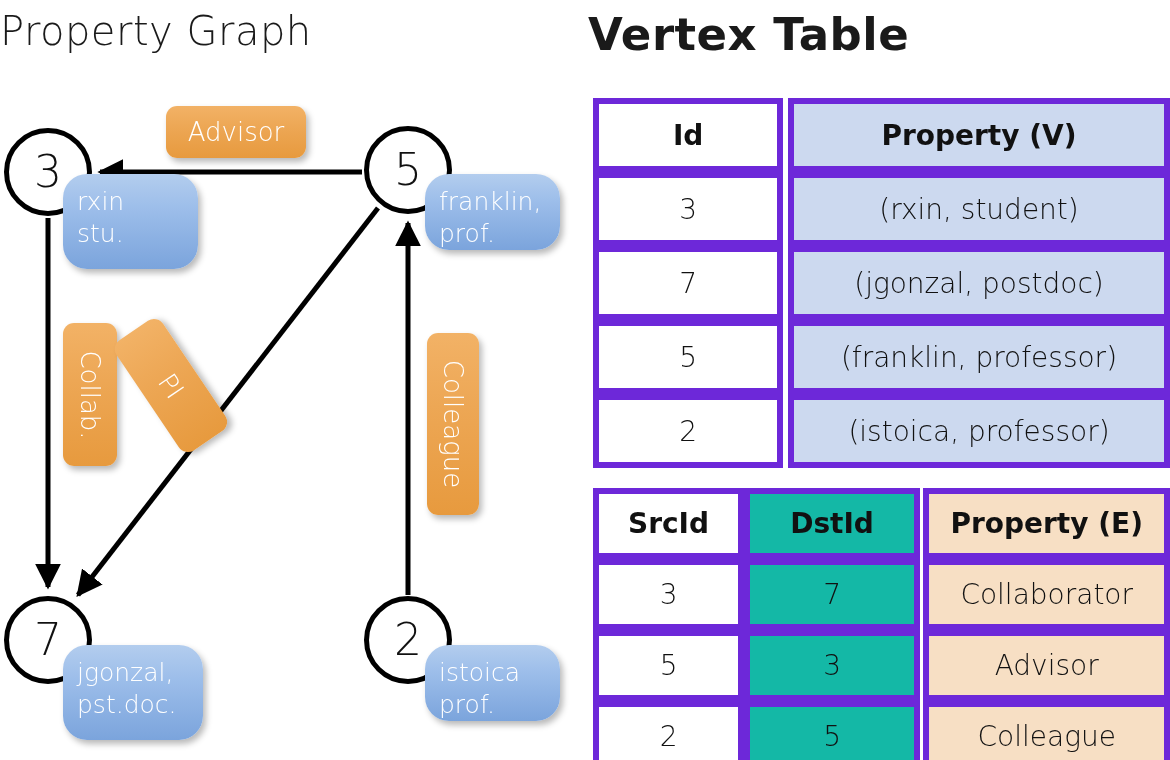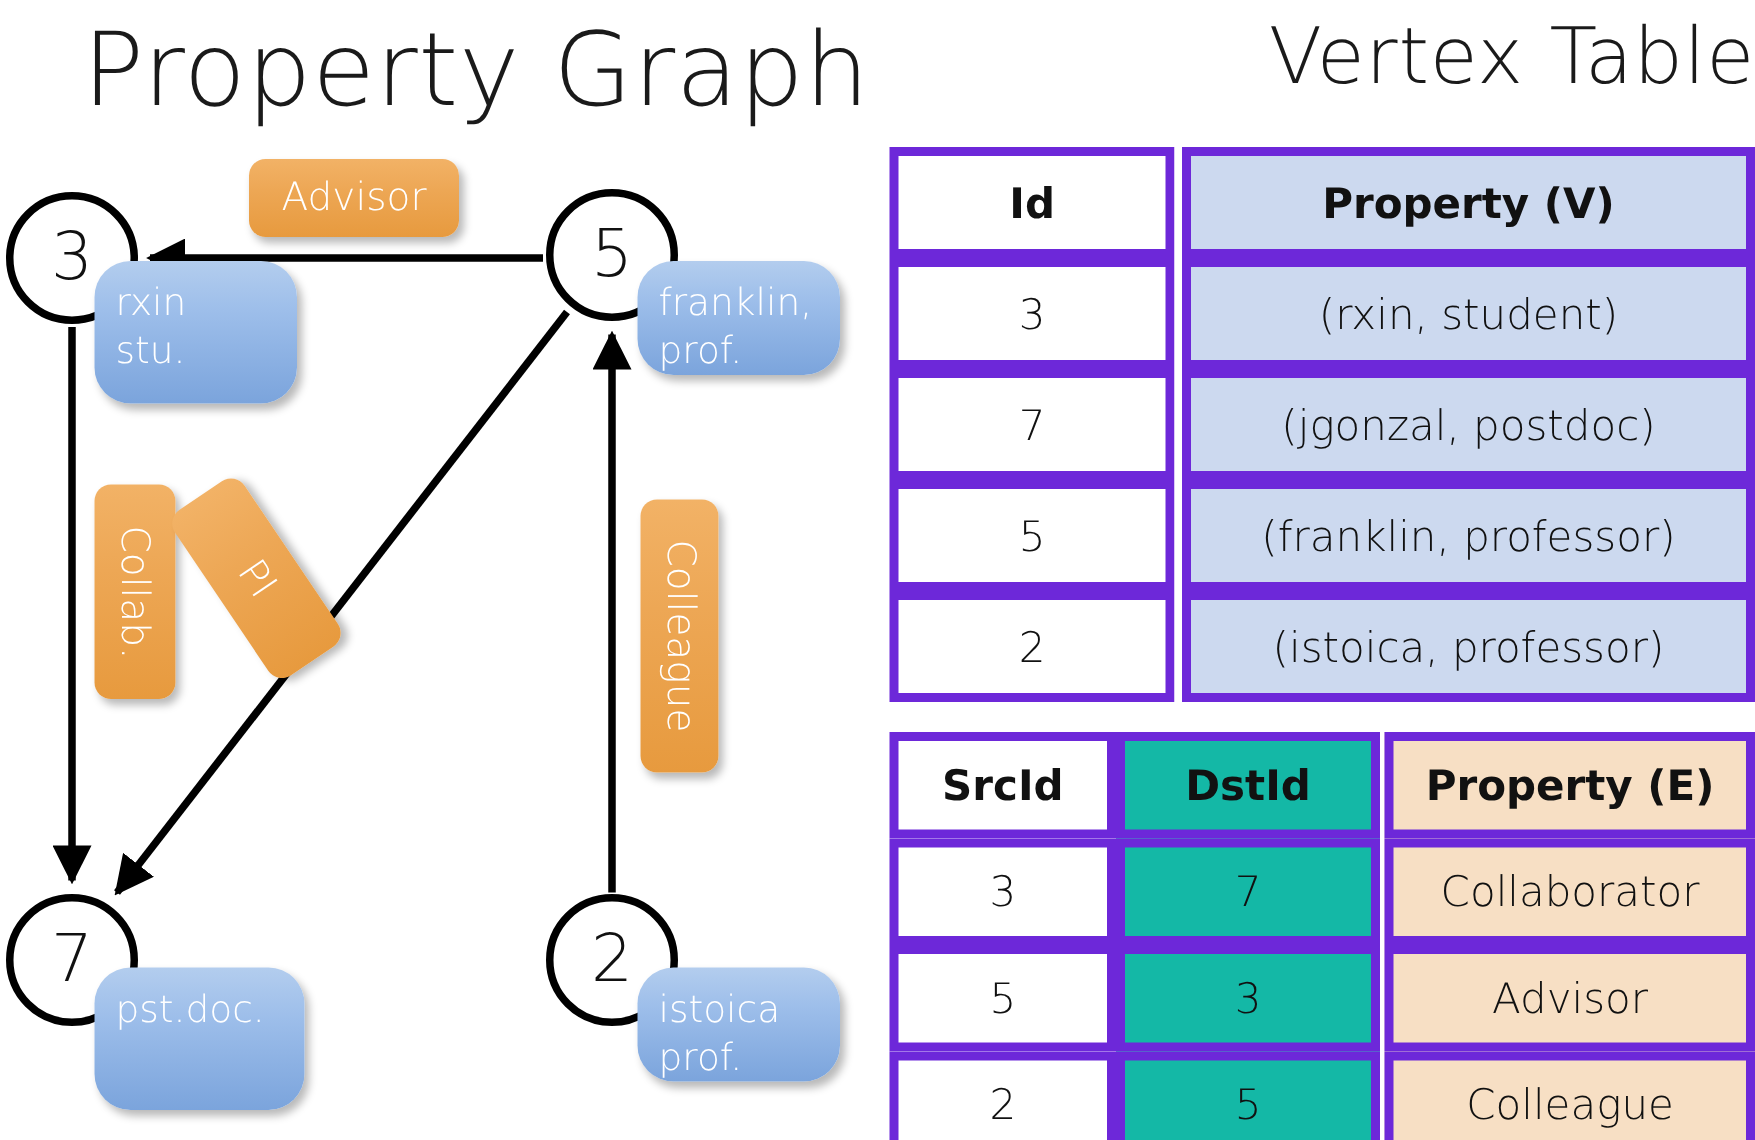--- a/index.html
+++ b/index.html
@@ -20,27 +20,28 @@
   .title {
     position: absolute;
     font-family: "DejaVu Sans", sans-serif;
     font-weight: 300;
     color: #1a1a1a;
     white-space: nowrap;
     letter-spacing: 0.5px;
   }
   #title-property-graph {
     left: 0; top: 8px; width: 580px;
-    text-align: right;
-    font-size: 68px;
+    text-align: left;
+    font-size: 40px;
   }
   #title-vertex-table {
     left: 588px; top: 8px; width: 582px;
-    text-align: right;
-    font-size: 52px;
+    text-align: left;
+    font-size: 45px;
+    font-weight: bold;
   }
   #title-edge-table {
     left: 588px; top: 400px; width: 582px;
     text-align: center;
     font-size: 33px;
   }
 
   
   #graph-canvas {
     position: absolute;
@@ -211,20 +212,21 @@
 
   <div class="prop-box" id="prop-box-3">
     <div>rxin</div>
     <div>stu.</div>
   </div>
   <div class="prop-box" id="prop-box-5">
     <div>franklin,</div>
     <div>prof.</div>
   </div>
   <div class="prop-box" id="prop-box-7">
+    <div>jgonzal,</div>
     <div>pst.doc.</div>
   </div>
   <div class="prop-box" id="prop-box-2">
     <div>istoica</div>
     <div>prof.</div>
   </div>
 
   <div class="edge-label" id="edge-label-advisor">
     <span>Advisor</span>
   </div>

